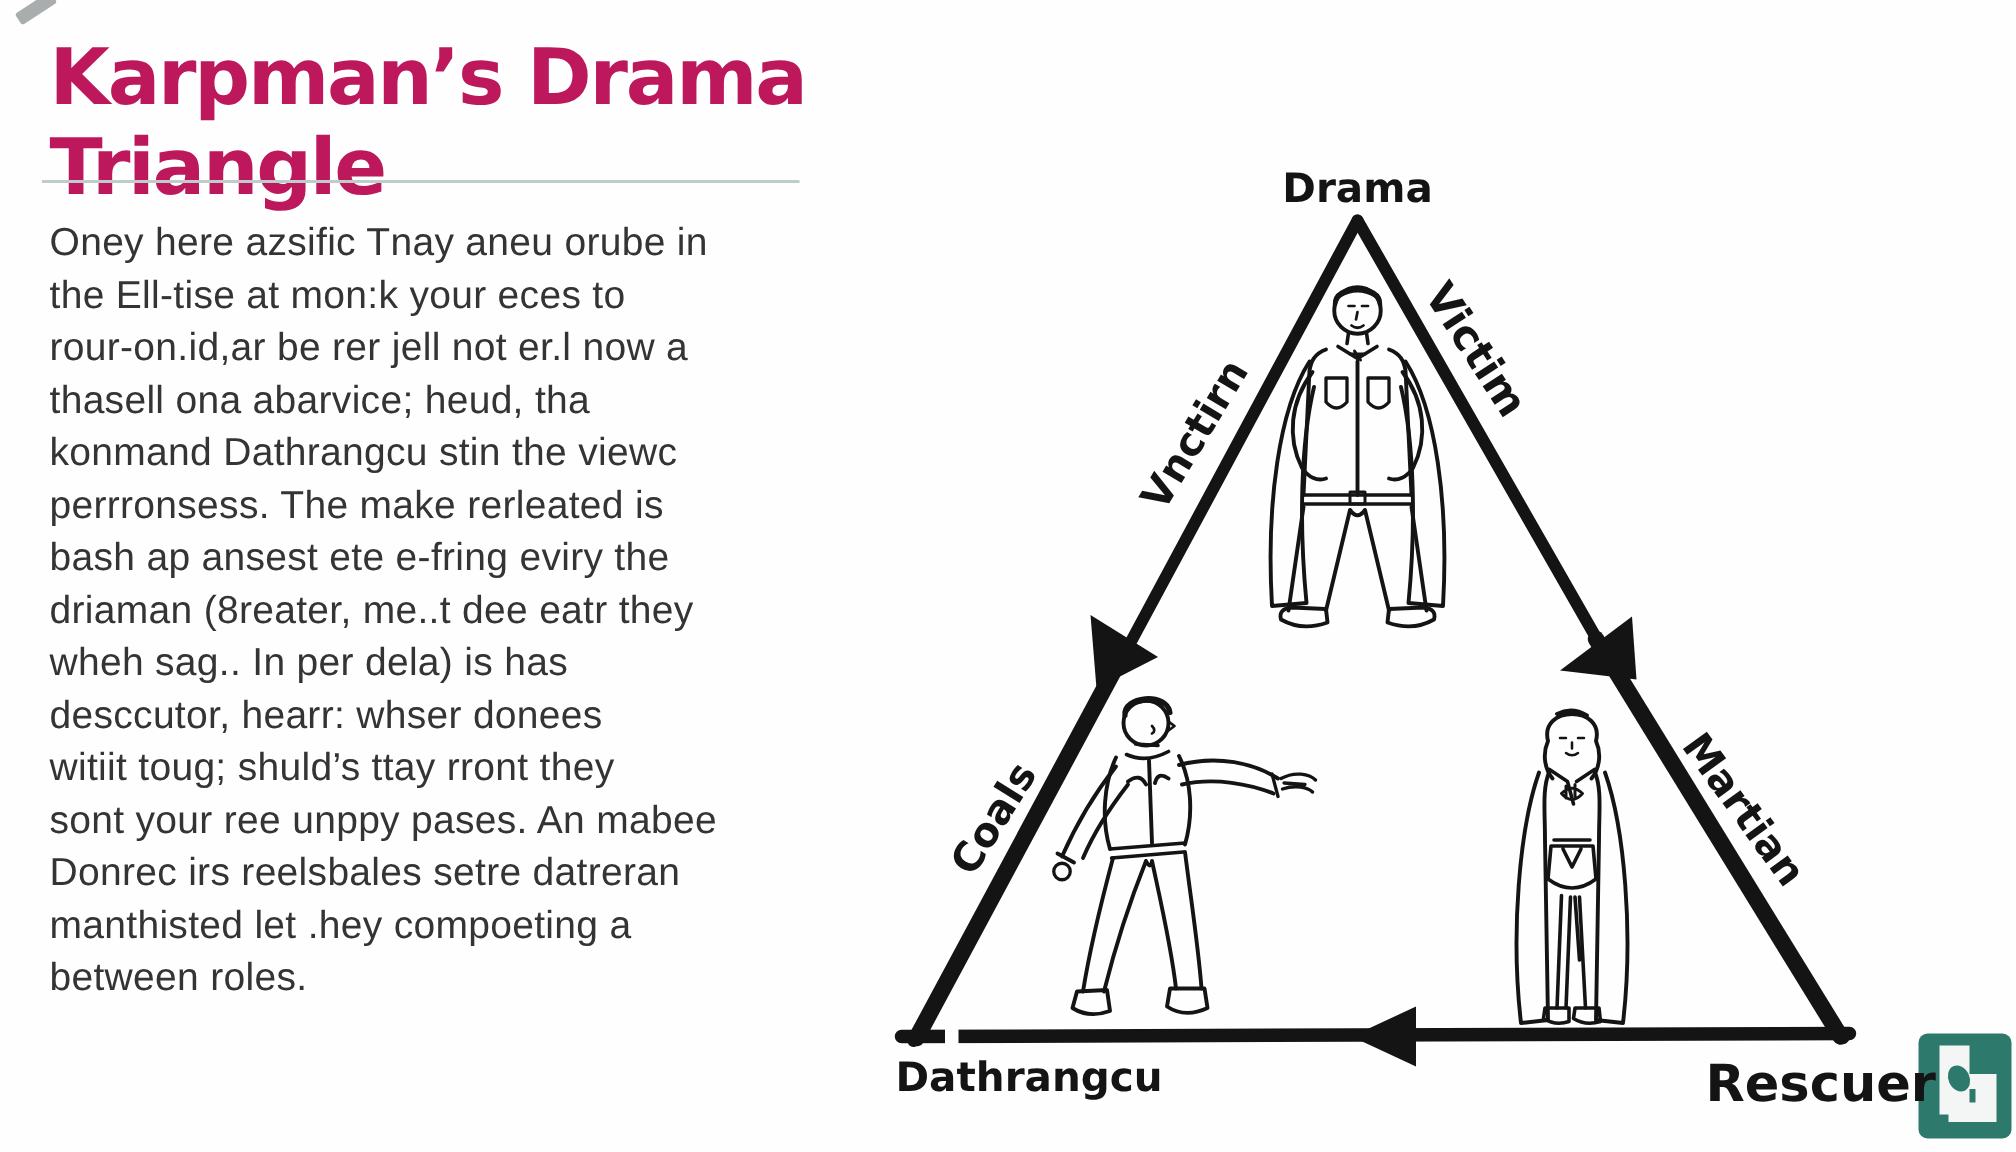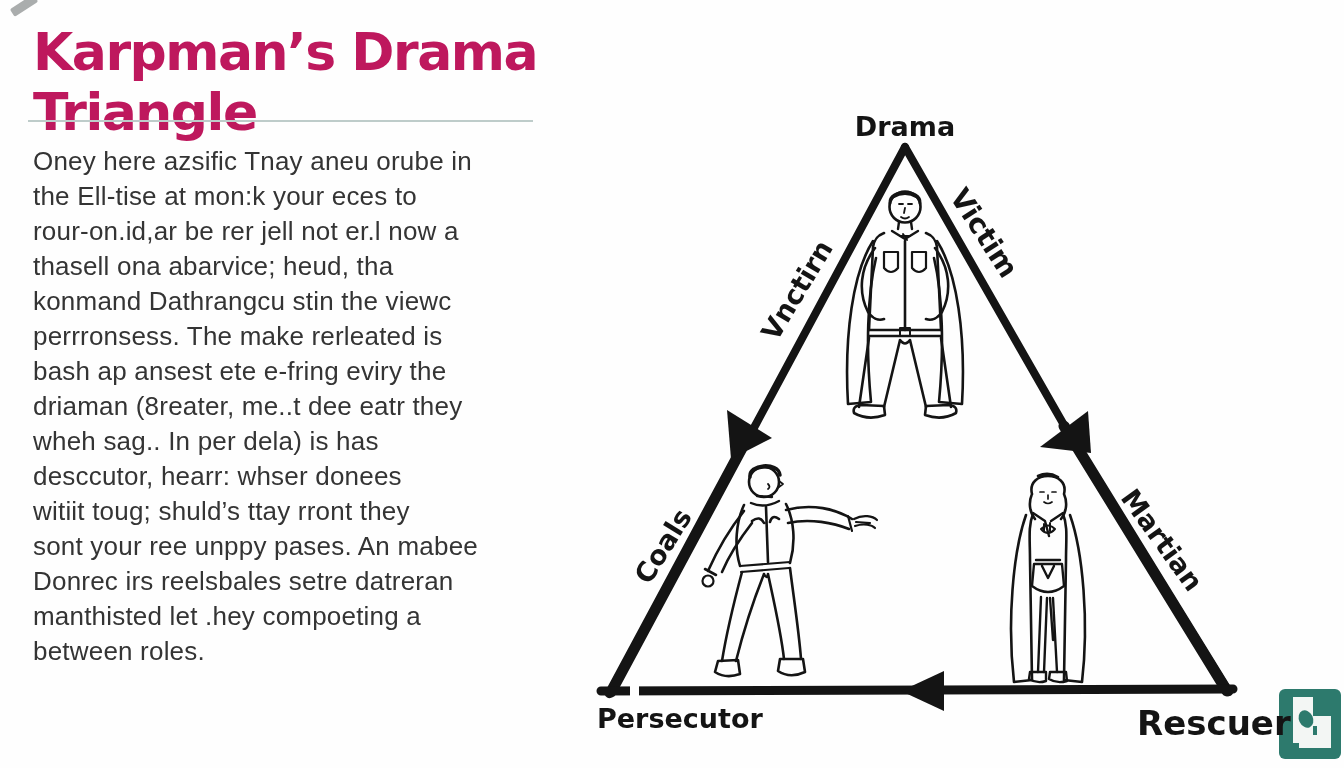--- a/index.html
+++ b/index.html
@@ -137,16 +137,16 @@
       <path d="M 1309 716 L 1331 716 L 1331 748 L 1299 748 L 1299 735 L 1317 735 L 1317 726 L 1309 726 Z" fill="#F3F6F4"></path>
       <ellipse cx="1306" cy="719" rx="7" ry="9" fill="#2D7A6D" transform="rotate(-25 1306 719)"></ellipse>
     </g>
   </svg>
 
   <div class="diag-label lbl-roles centered">Drama</div>
   <div class="diag-label lbl-victim-right">Victim</div>
   <div class="diag-label lbl-victim-left">Vnctirn</div>
   <div class="diag-label lbl-goals">Coals</div>
   <div class="diag-label lbl-martian">Martian</div>
-  <div class="diag-label lbl-persecutor">Persecutor</div>
+  <div class="diag-label lbl-persecutor">Dathrangcu</div>
   <div class="diag-label lbl-rescuer">Rescuer</div>
 
 </div>
 
 </body></html>

